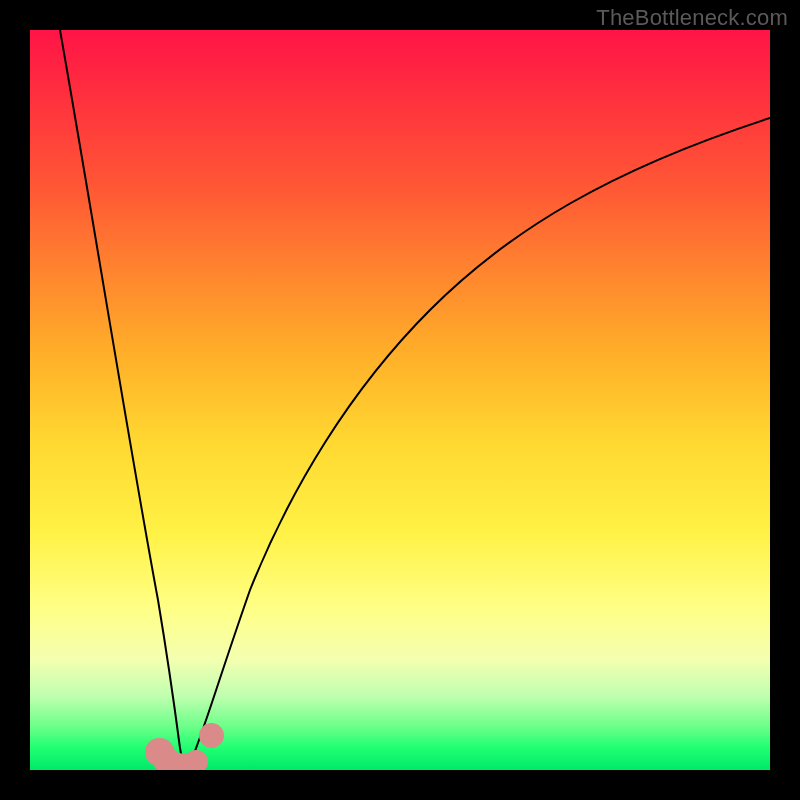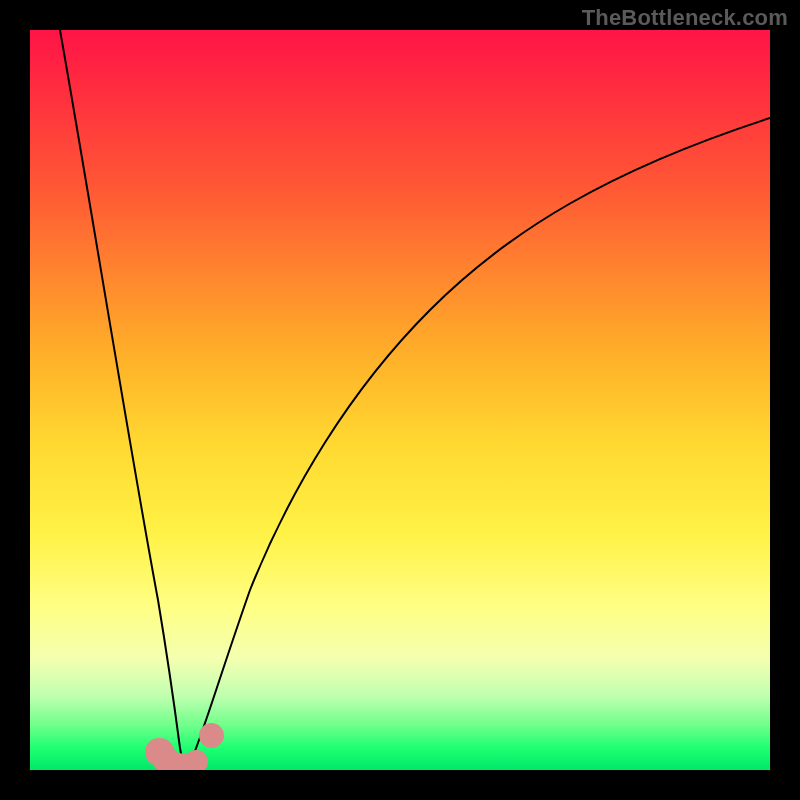--- a/index.html
+++ b/index.html
@@ -18,21 +18,21 @@
   #ffff85 78%,
   #f4ffb0 85%,
   #c0ffb0 90%,
   #6fff8a 94%,
   #1fff72 97%,
   #00e86a 100%);}
 svg.curves{position:absolute;inset:0;width:740px;height:740px}
 svg.curves path{stroke:#000;stroke-width:2;fill:none}
 .blobs{position:absolute;inset:0}
 .blob{position:absolute;background:#db8a8a;border-radius:50%}
-.attrib{position:absolute;top:5px;right:12px;color:#5a5a5a;font-size:22px;font-weight:700;letter-spacing:.2px}
+.attrib{position:absolute;top:5px;right:12px;color:#5a5a5a;font-size:22px;font-weight:400;letter-spacing:.2px}
 </style>
 </head>
 <body>
 
 <div class="frame">
 
   <div class="attrib">TheBottleneck.com</div>
 
   <div class="plot">
     <div class="gradient"></div>

